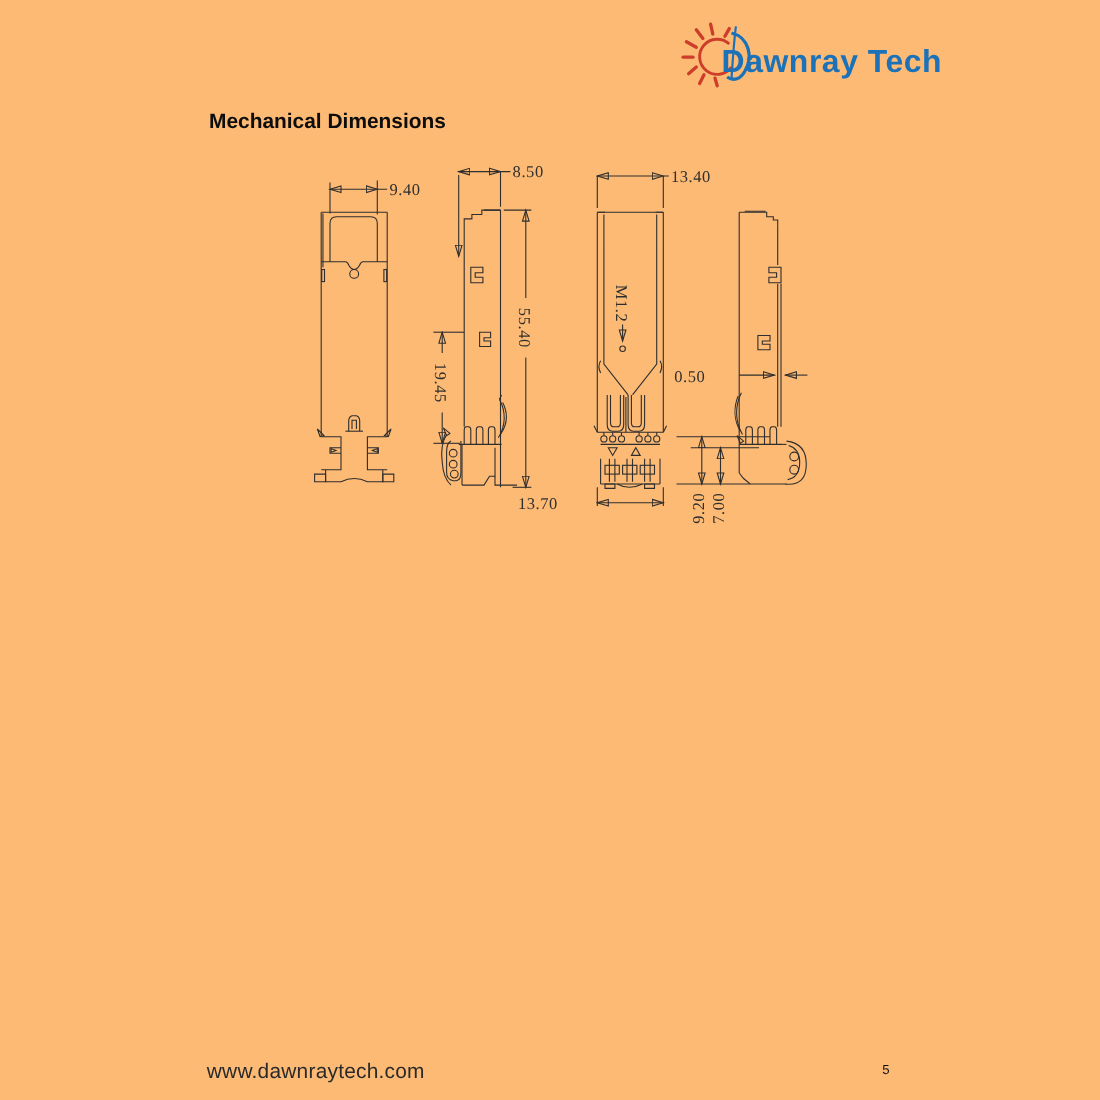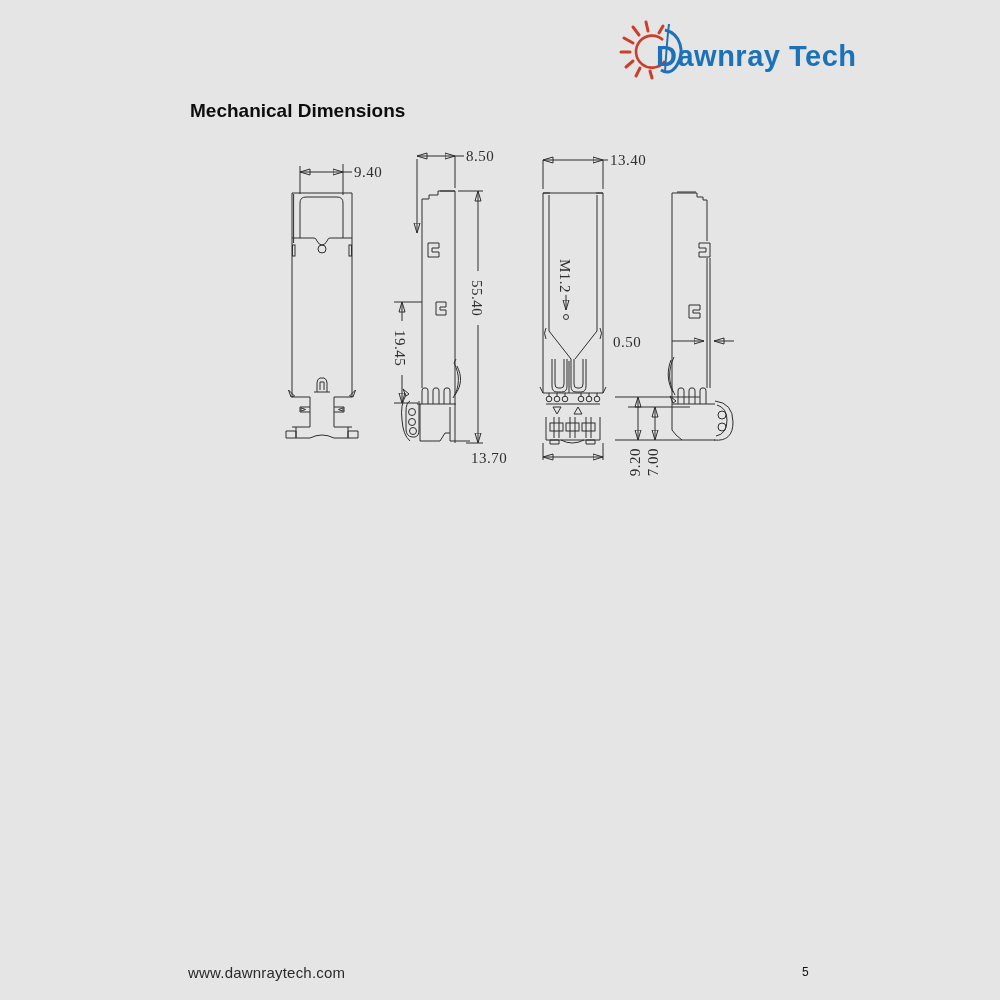--- a/index.html
+++ b/index.html
@@ -1,31 +1,31 @@
 <!DOCTYPE html>
 <html><head>
 <meta charset="utf-8">
 <style>
   html,body{margin:0;padding:0;background:#fff;}
-  .page{position:relative;width:1000px;height:1000px;background:#e5e5e5;overflow:hidden;
+  .page{position:relative;width:1000px;height:1000px;background:#fdba74;overflow:hidden;
         font-family:"Liberation Sans",sans-serif;color:#111;}
   .logo{position:absolute;left:617px;top:16px;width:250px;height:74px;display:flex;align-items:center;}
   .logo-text{position:absolute;left:39px;top:24px;font-size:29px;font-weight:bold;
              color:#1B72B8;letter-spacing:0.5px;font-family:"Liberation Sans",sans-serif;}
   .doc-title{position:absolute;left:190px;top:100px;font-size:19px;font-weight:bold;color:#0d0d0d;}
   .drawing-svg{position:absolute;left:270px;top:135px;}
   .drawing-svg path,.drawing-svg line,.drawing-svg circle,.drawing-svg rect,.drawing-svg polyline{
       stroke:#2e2e2e;stroke-width:1;fill:none;}
   .drawing-svg text{font-family:"Liberation Serif","DejaVu Serif",serif;font-size:15px;fill:#2e2e2e;
       letter-spacing:0.5px;stroke:none;}
   .thick{stroke-width:2.4;}
   .gray{stroke:#6f6f6f;}
   .fillmark{fill:#2e2e2e;stroke:none;}
   .whitebar{fill:#ffffff;}
-  .footer-url{position:absolute;left:188px;top:964px;font-size:15px;color:#2a2a2a;letter-spacing:0.2px;}
+  .footer-url{position:absolute;left:188px;top:964px;font-size:19px;color:#2a2a2a;letter-spacing:0.2px;}
   .page-num{position:absolute;left:802px;top:965px;font-size:12px;color:#111;}
 </style>
 </head>
 <body>
 
 <div class="page">
 
   <div class="logo">
     <svg width="70" height="74" viewBox="0 0 70 74">
       <g stroke="#CC3D2A" stroke-width="3" stroke-linecap="round" fill="none">

